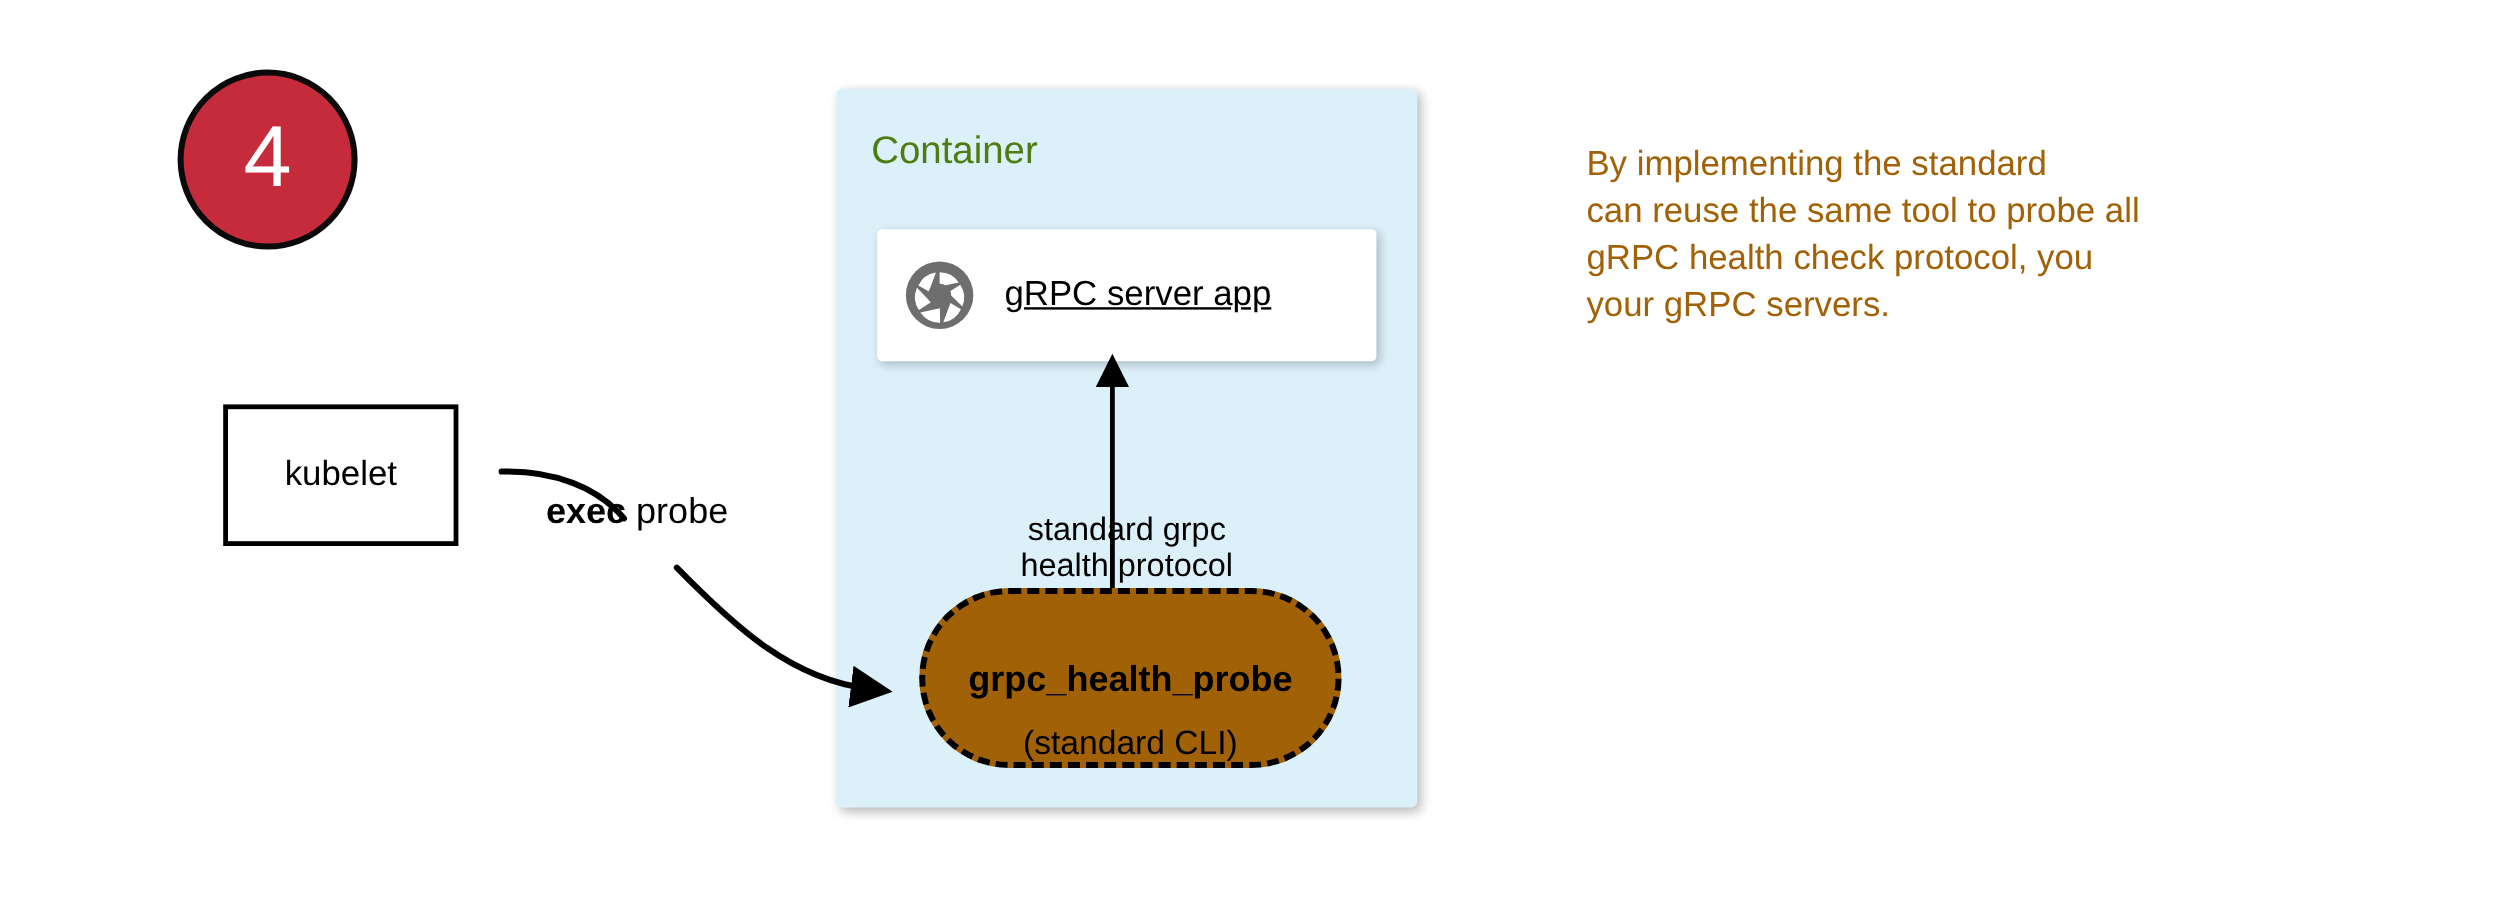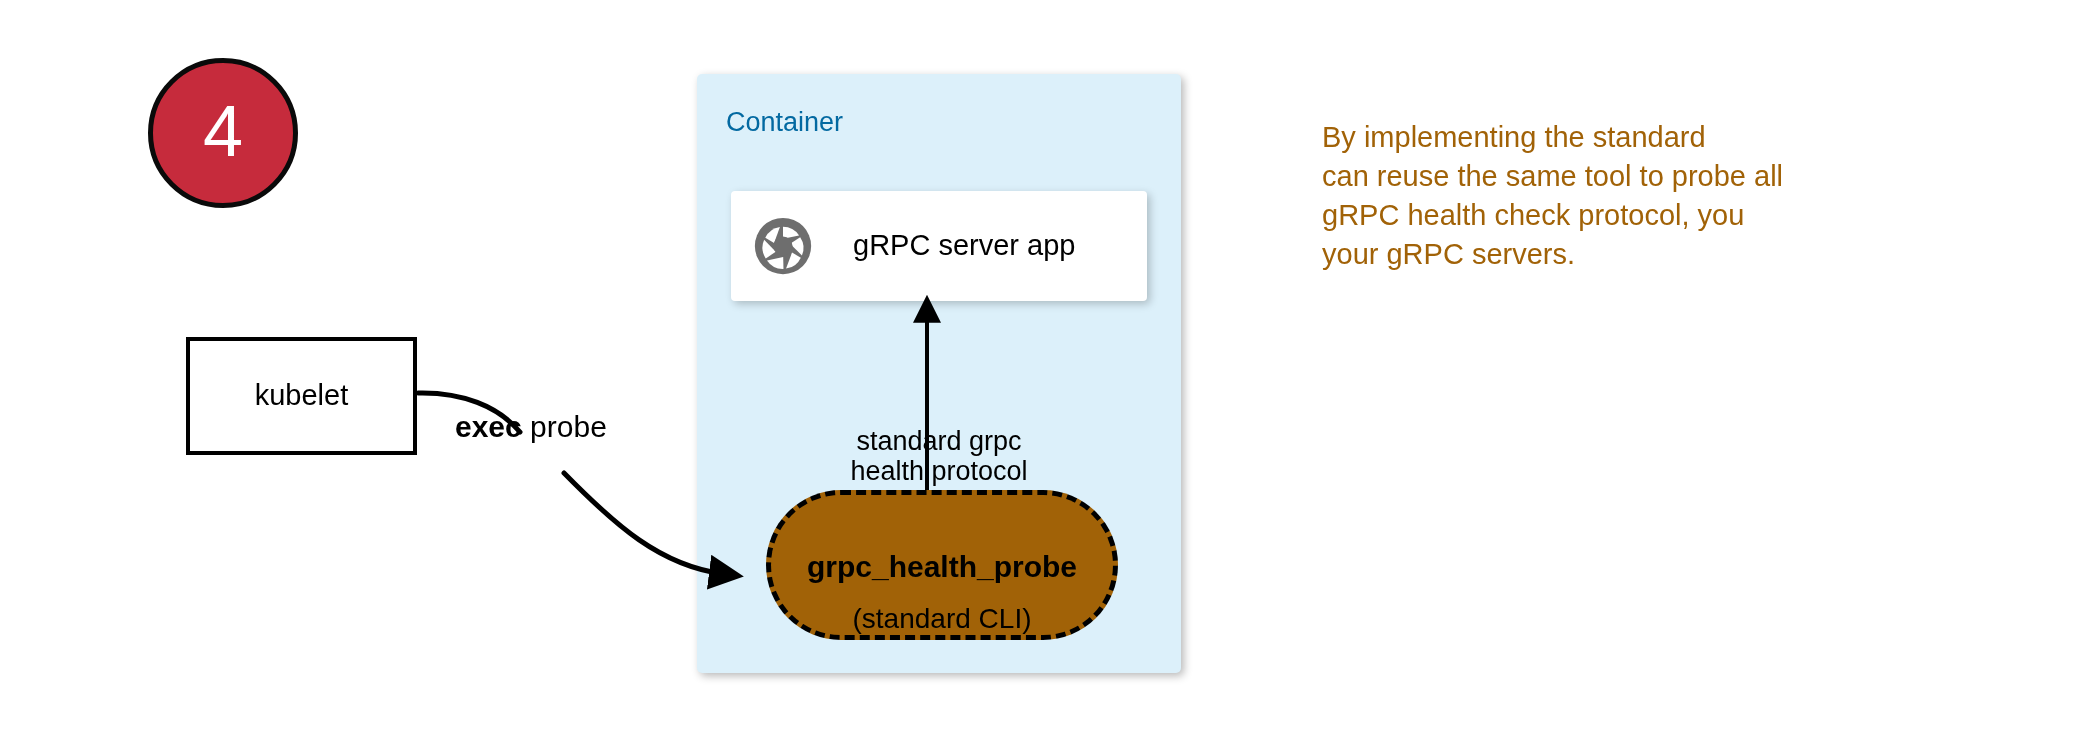--- a/index.html
+++ b/index.html
@@ -45,21 +45,21 @@
     font-weight: 400;
     letter-spacing: 0px;
     transform: translateY(-2px);
   }
 
   
   .kubelet-box {
     position: absolute;
     left: 186px;
     top: 337px;
-    width: 231px;
+    width: 196px;
     height: 118px;
     background: #ffffff;
     border: 4px solid #000000;
     box-sizing: border-box;
     display: flex;
     align-items: center;
     justify-content: center;
   }
   .kubelet-box .label {
     font-size: 29px;
@@ -84,23 +84,23 @@
     width: 484px;
     height: 599px;
     background: #DCF0FA;
     border-radius: 5px;
     box-shadow: 3px 3px 9px rgba(0,0,0,0.28);
   }
   .container-panel .panel-title {
     position: absolute;
     left: 29px;
     top: 34px;
-    font-size: 27px;
+    font-size: 32px;
     line-height: 1.1;
-    color: #0369a1;
+    color: #4d7c0f;
   }
 
   
   .server-card {
     position: absolute;
     left: 34px;
     top: 117px;
     width: 416px;
     height: 110px;
     background: #ffffff;
@@ -110,24 +110,25 @@
     align-items: center;
   }
   .server-card .app-icon {
     margin-left: 22px;
     width: 60px;
     height: 60px;
     flex: 0 0 60px;
     display: block;
   }
   .server-card .app-label {
-    margin-left: 40px;
+    margin-left: 24px;
     font-size: 29px;
     line-height: 1.1;
     white-space: nowrap;
+    text-decoration: underline;
   }
 
   
   .proto-arrow {
     position: absolute;
     left: 210px;
     top: 222px;
     width: 40px;
     height: 272px;
     overflow: visible;

